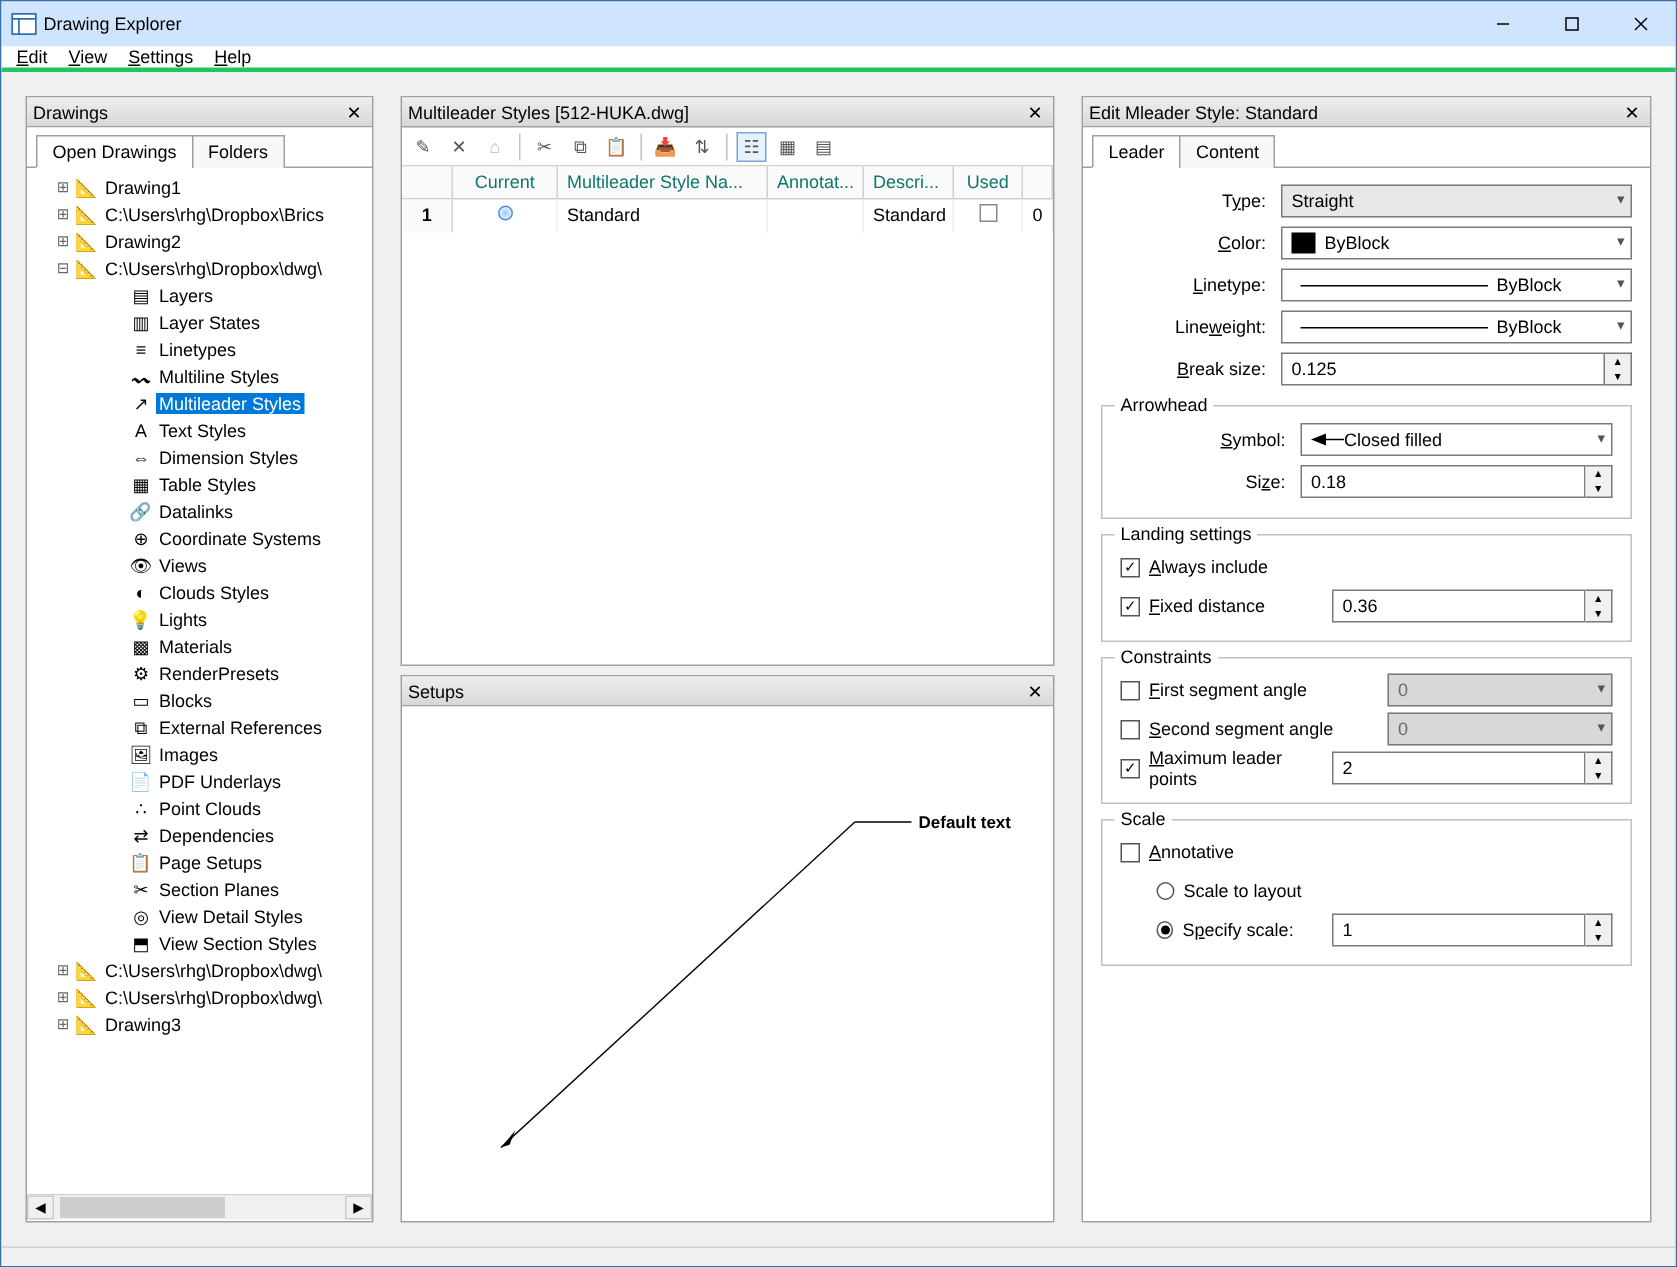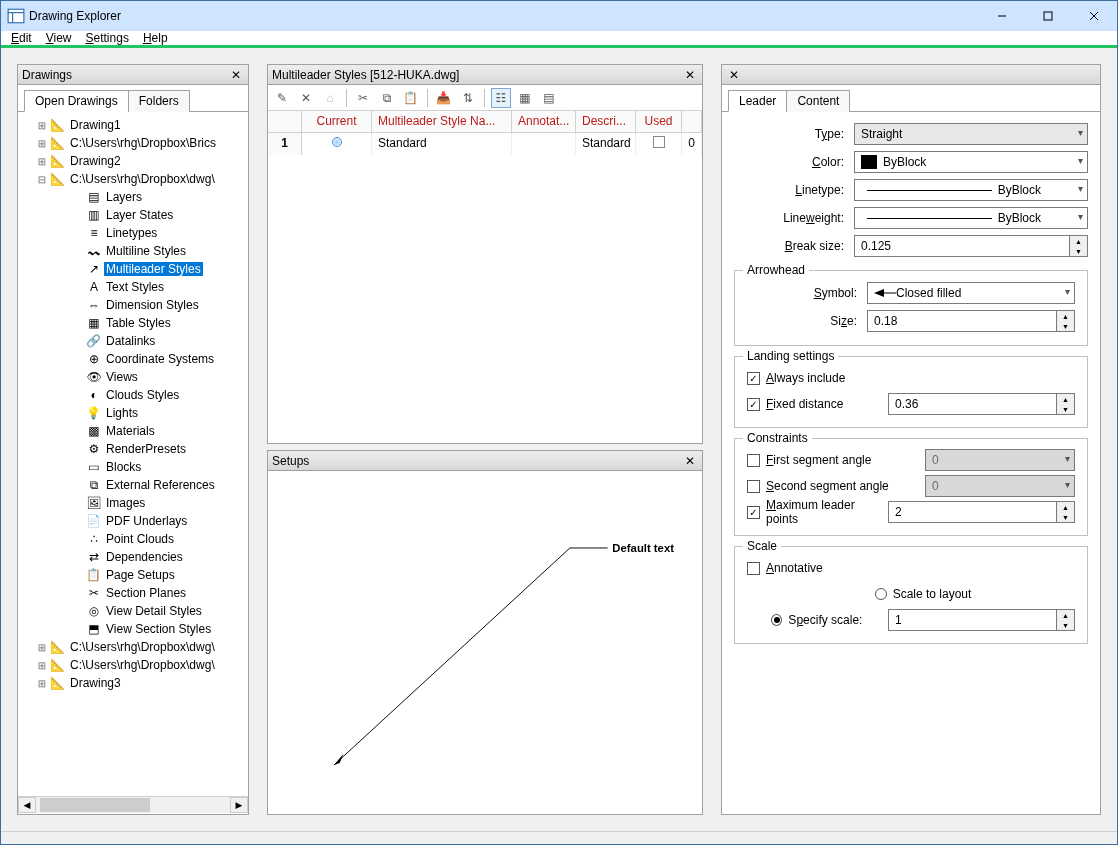--- a/index.html
+++ b/index.html
@@ -31,21 +31,21 @@
   .hscroll{height:18px;border-top:1px solid #d0d0d0;display:flex;align-items:center;}
   .hscroll .arrow{width:18px;height:16px;border:1px solid #ccc;display:flex;align-items:center;justify-content:center;font-size:9px;background:#f0f0f0;}
   .hscroll .track{flex:1;height:16px;background:#f0f0f0;position:relative;}
   .hscroll .thumb{position:absolute;left:4px;top:1px;height:14px;width:110px;background:#cdcdcd;}
   .mid-top{border:1px solid #a0a0a0;background:#fff;flex:0 0 380px;display:flex;flex-direction:column;}
   .toolbar{height:26px;display:flex;align-items:center;gap:4px;padding:0 4px;border-bottom:1px solid #d0d0d0;}
   .tb-btn{width:20px;height:20px;display:flex;align-items:center;justify-content:center;color:#555;}
   .tb-sep{width:1px;height:18px;background:#c0c0c0;margin:0 2px;}
   .tb-btn.on{border:1px solid #7aa7d7;background:#e5f1fb;}
   .grid-head{display:flex;height:22px;border-bottom:1px solid #d0d0d0;}
-  .gh{border-right:1px solid #d0d0d0;padding:3px 6px;background:#fafafa;color:#b91c1c;overflow:hidden;white-space:nowrap;}
+  .gh{border-right:1px solid #d0d0d0;padding:3px 6px;background:#fafafa;color:#0f766e;overflow:hidden;white-space:nowrap;}
   .grid-row{display:flex;height:22px;}
   .gc{border-right:1px solid #eee;padding:3px 6px;overflow:hidden;white-space:nowrap;}
   .rowhdr{width:34px;background:#fafafa;border-right:1px solid #d0d0d0;text-align:center;font-weight:bold;}
   .chk{width:12px;height:12px;border:1px solid #888;display:inline-block;}
   .mid-bot{border:1px solid #a0a0a0;background:#fff;flex:1;display:flex;flex-direction:column;}
   .preview-area{flex:1;position:relative;background:#fff;}
   .form{flex:1;overflow:auto;padding:8px 12px;}
   .row{display:flex;align-items:center;height:28px;}
   .row label{width:120px;text-align:right;padding-right:10px;}
   .row label u{text-decoration:underline;}
@@ -346,20 +346,21 @@
             <polygon points="70,310 80,298 76,308" fill="#000"></polygon>
             <line x1="320" y1="80" x2="360" y2="80" stroke="#000" stroke-width="1"></line>
             <text x="365" y="84" font-size="14" font-weight="bold">Default text</text>
           </svg>
         </div>
       </div>
     </div>
 
     <div class="right">
       <div class="pane-header">
+        <span class="h-title">Edit Mleader Style: Standard</span>
         <span class="x">✕</span>
       </div>
       <div class="tabs" style="border-bottom:1px solid #a0a0a0;">
         <div class="tab active">Leader</div>
         <div class="tab">Content</div>
       </div>
       <div class="form">
 
         <div class="row">
           <label>T<u>y</u>pe:</label>
@@ -481,21 +482,21 @@
               </div>
           </div>
         </div>
 
         <div class="fieldset">
           <span class="legend">Scale</span>
           <div class="chkrow">
             <span class="chkbox"></span>
             <span><u>A</u>nnotative</span>
           </div>
-          <div class="chkrow" style="padding-left:24px;justify-content:center;">
+          <div class="chkrow" style="padding-left:24px;">
             <span class="radio"></span>
             <span>Scale to layout</span>
           </div>
           <div class="chkrow" style="padding-left:24px;">
             <span class="radio">
                 <span class="dot"></span>
               </span>
             <span style="width:100px;">S<u>p</u>ecify scale:</span>
             <div class="spin" style="flex:1;">
                 <input value="1" style="">

